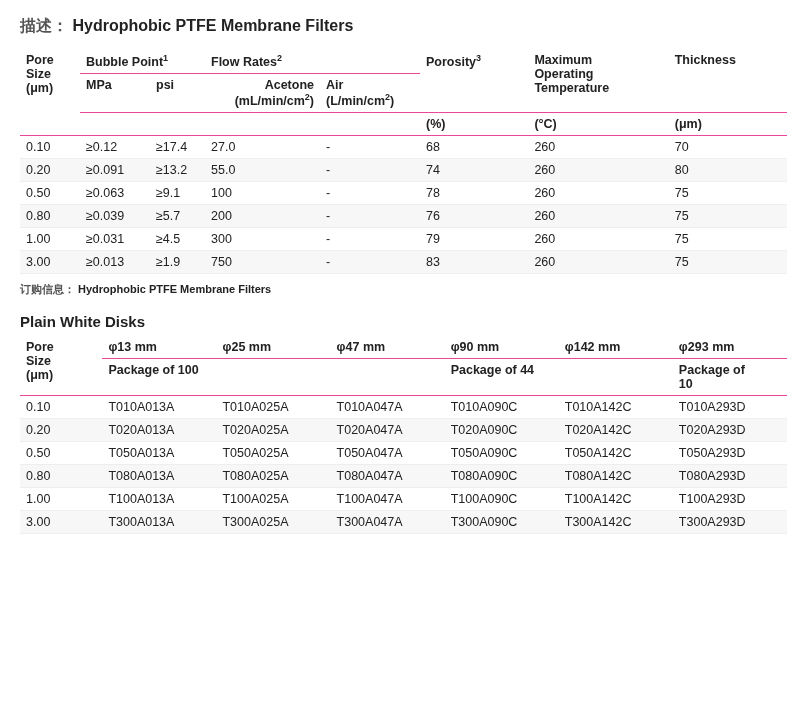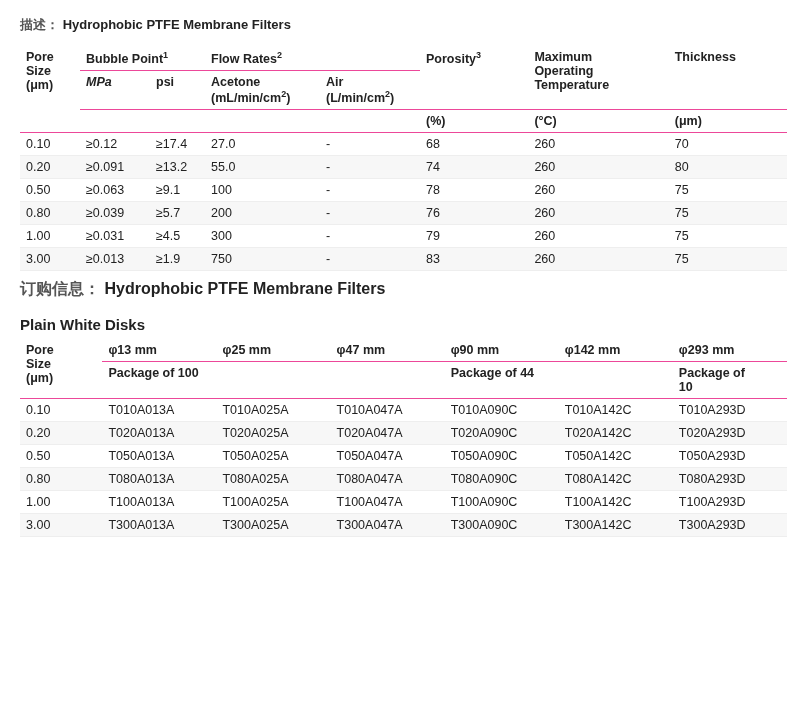--- a/index.html
+++ b/index.html
@@ -6,21 +6,21 @@
     body {
       font-family: Arial, sans-serif;
       font-size: 13px;
       background: #fff;
       color: #222;
       padding: 16px 20px;
       width: 807px;
     }
     .title-line {
       font-weight: bold;
-      font-size: 13px;
+      font-size: 16px;
       margin-bottom: 12px;
       color: #222;
     }
     .title-label {
       color: #555;
       font-weight: bold;
     }
     table {
       border-collapse: collapse;
       width: 100%;
@@ -37,35 +37,35 @@
       border-bottom: 1px solid #ec4899;
     }
     tr:nth-child(even) td {
       background: #f7f7f7;
     }
     td {
       border-bottom: 1px solid #eee;
     }
     .order-info {
       font-weight: bold;
-      font-size: 16px;
+      font-size: 11px;
       margin: 8px 0 16px 0;
       color: #222;
     }
     .section-title {
       font-weight: bold;
       font-size: 15px;
       margin-bottom: 6px;
       color: #222;
     }
     sup { font-size: 9px; }
     .col-pore { width: 60px; }
-    .col-mpa { width: 70px; font-style: italic; }
+    .col-mpa { width: 70px; }
     .col-psi { width: 55px; }
-    .col-acetone { width: 115px; }
+    .col-acetone { width: 115px; text-align: right; }
     .col-air { width: 100px; margin-left: 40px; }
 
     .col2-pore { width: 65px; }
     .col2-phi13 { width: 90px; margin-top: 7px; }
     .col2-phi25 { width: 90px; }
     .col2-phi47 { width: 90px; margin-top: 32px; }
     .col2-phi90 { width: 90px; }
     .col2-phi142 { width: 90px; }
     .col2-phi293 { width: 90px; }
   </style>

